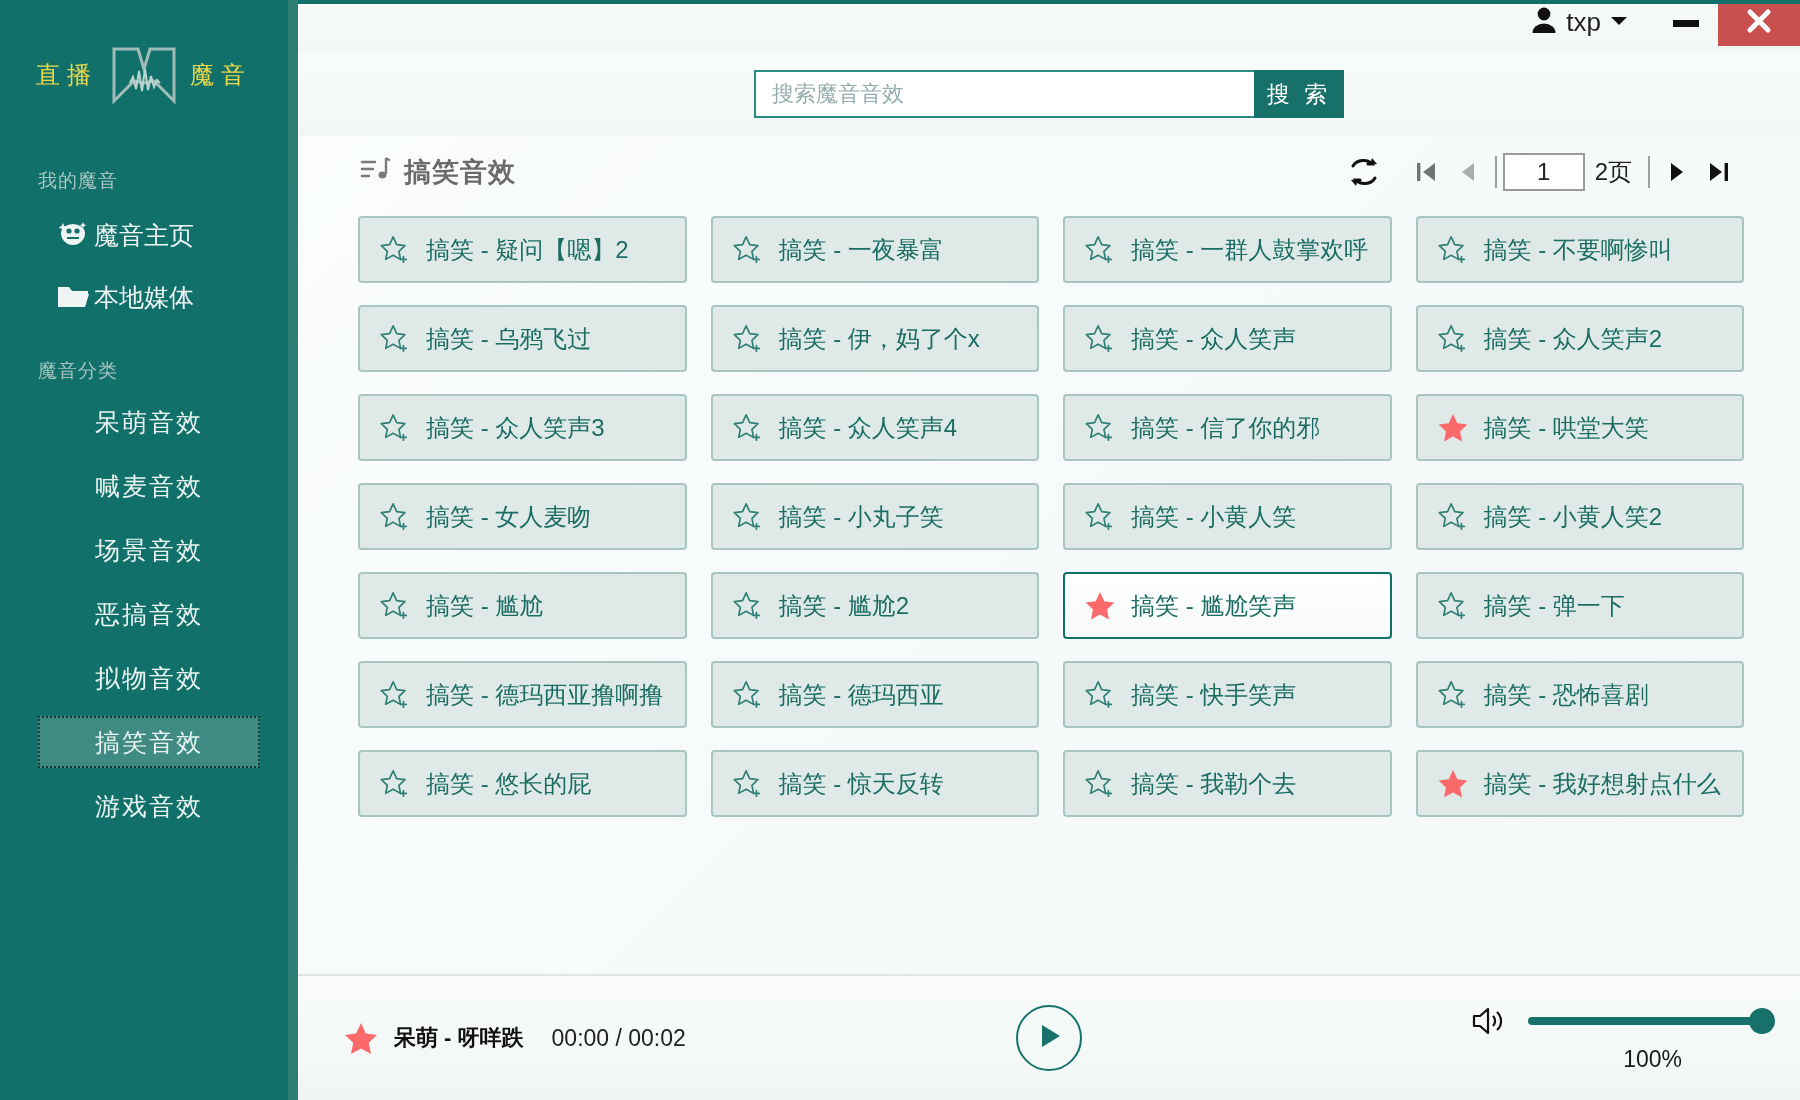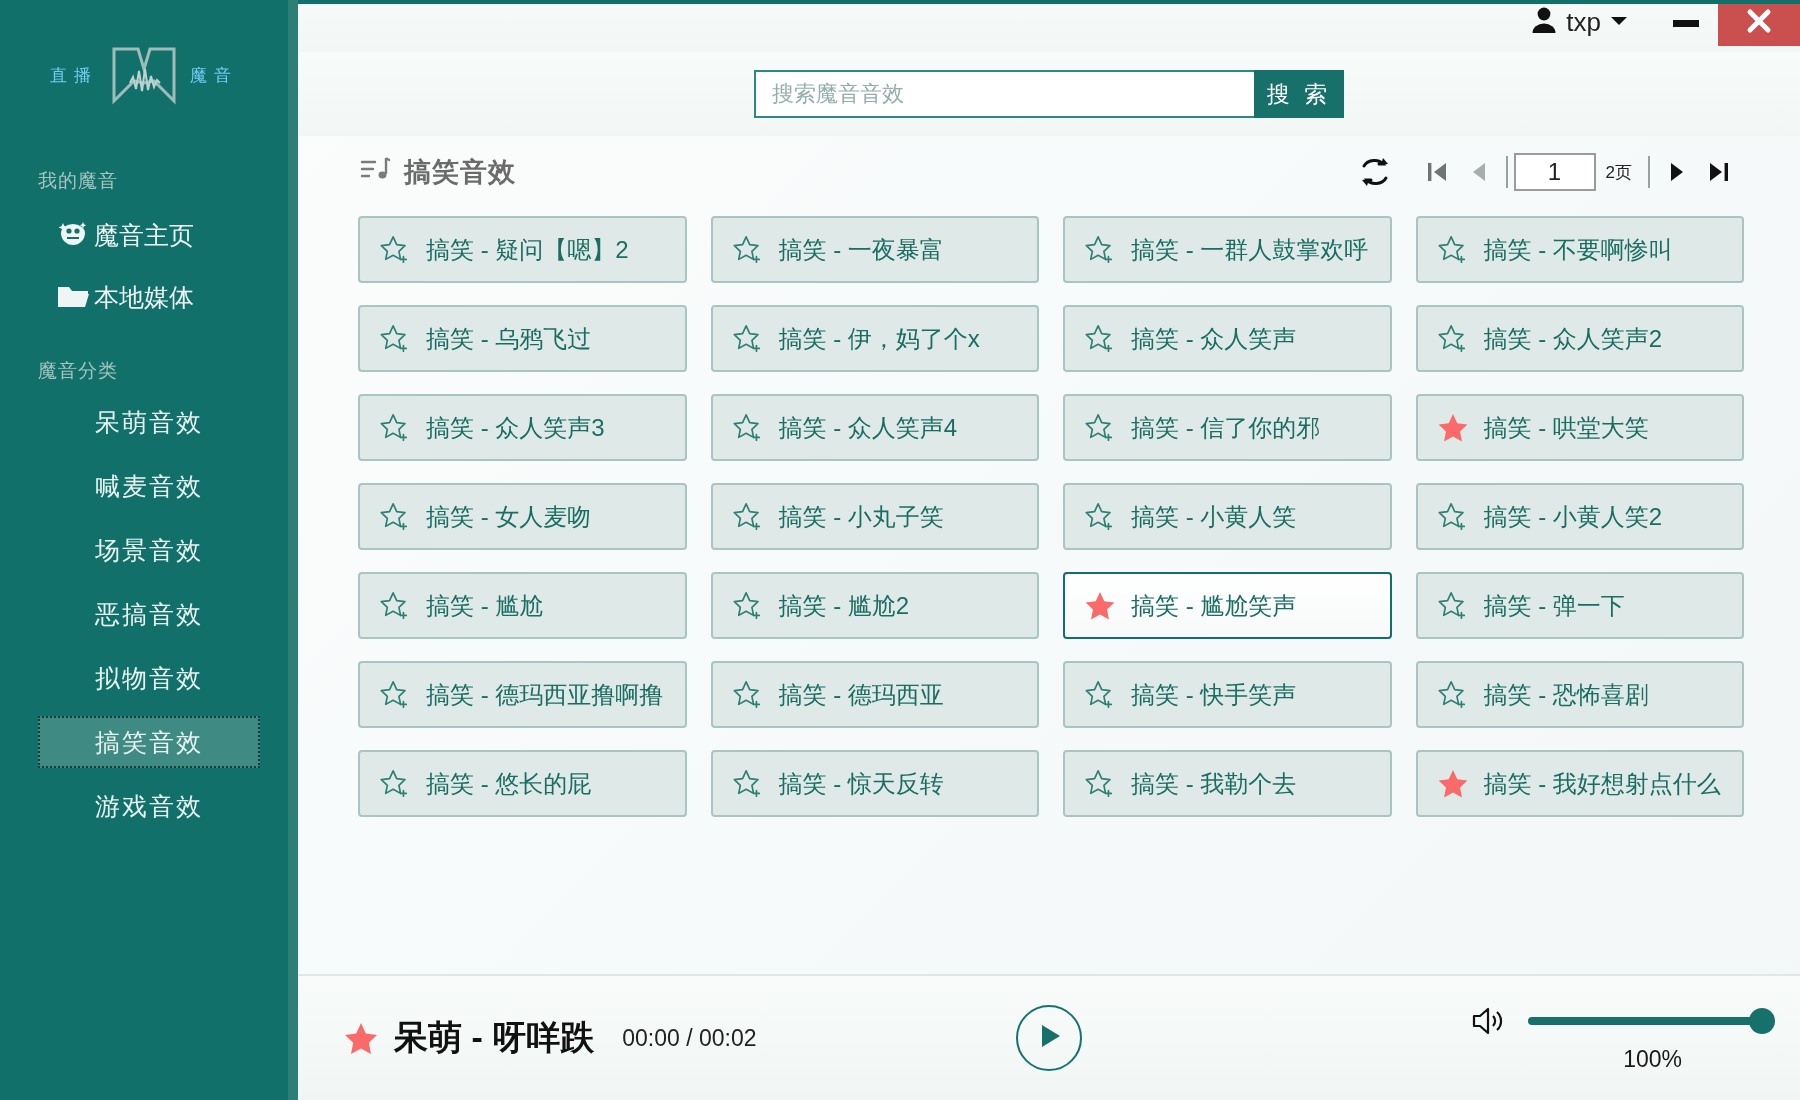--- a/index.html
+++ b/index.html
@@ -33,22 +33,22 @@
   }
   .logo-row {
     display: flex;
     align-items: center;
     justify-content: center;
     gap: 10px;
     height: 150px;
     padding-right: 10px;
   }
   .logo-text {
-    color: #7dd3fc;
-    font-size: 17px;
+    color: #fde047;
+    font-size: 24px;
     letter-spacing: 7px;
     opacity: .92;
   }
   .logo-mark { width: 72px; height: 64px; }
 
   .section-label {
     color: #a6c4c0;
     font-size: 19px;
     padding-left: 38px;
     margin-top: 18px;
@@ -190,21 +190,21 @@
   .pg-input {
     width: 82px; height: 38px;
     border: 2px solid #9b9b9b;
     background: #fff;
     text-align: center;
     font-size: 24px;
     color: #222;
     font-family: "Liberation Sans", sans-serif;
     outline: none;
   }
-  .pg-total { font-size: 17px; color: #222; margin: 0 10px 0 10px; }
+  .pg-total { font-size: 24px; color: #222; margin: 0 10px 0 10px; }
   .pg-refresh { margin-right: 24px; cursor: pointer; display:flex; align-items:center; }
 
   
   .grid-area {
     flex: 1 1 auto;
     padding: 8px 56px 10px 60px;
     overflow: hidden;
   }
   .grid {
     display: grid;
@@ -241,21 +241,21 @@
     flex: 0 0 126px;
     border-top: 2px solid #dfe7e6;
     background: linear-gradient(180deg,#f8fbfa 0%,#f1f6f5 100%);
     display: flex;
     align-items: center;
     position: relative;
     padding: 0 34px 0 46px;
   }
   .now-playing { display: flex; align-items: center; gap: 16px; }
   .np-star { width: 34px; height: 34px; display:flex; align-items:center; justify-content:center; }
-  .np-title { font-size: 34px; font-weight: bold; color: #111; }
+  .np-title { font-size: 22px; font-weight: bold; color: #111; }
   .np-time { font-size: 23px; color: #222; margin-left: 12px; }
 
   .play-btn {
     position: absolute;
     left: 50%;
     transform: translateX(-50%);
     width: 66px; height: 66px;
     border-radius: 50%;
     border: 2px solid #14736c;
     background: transparent;

